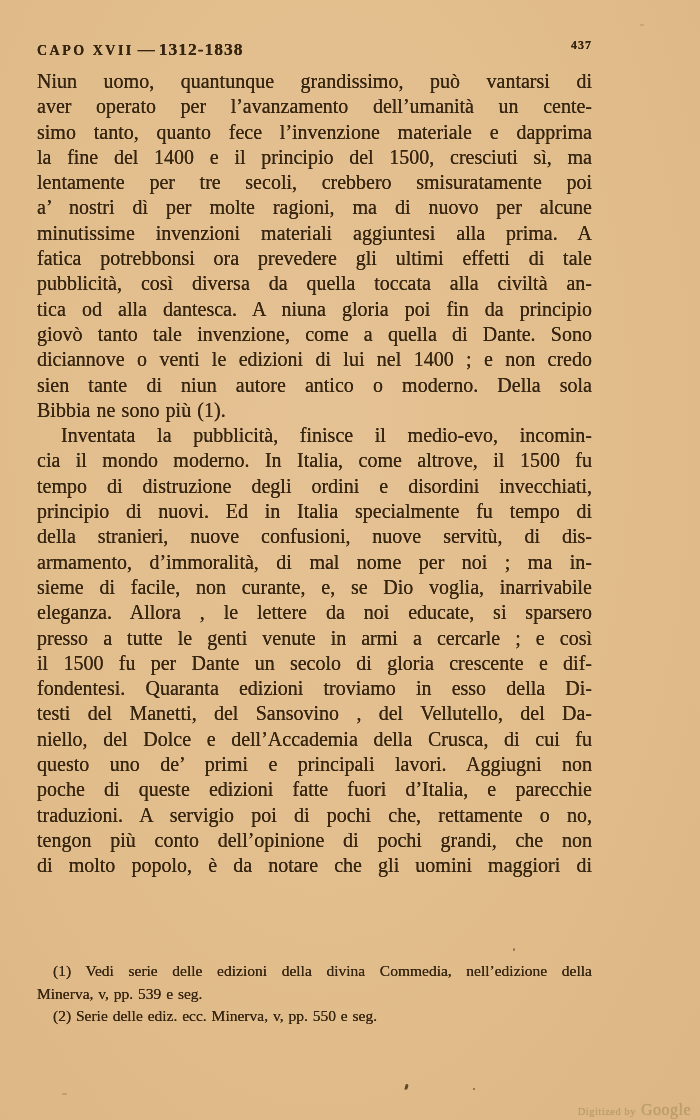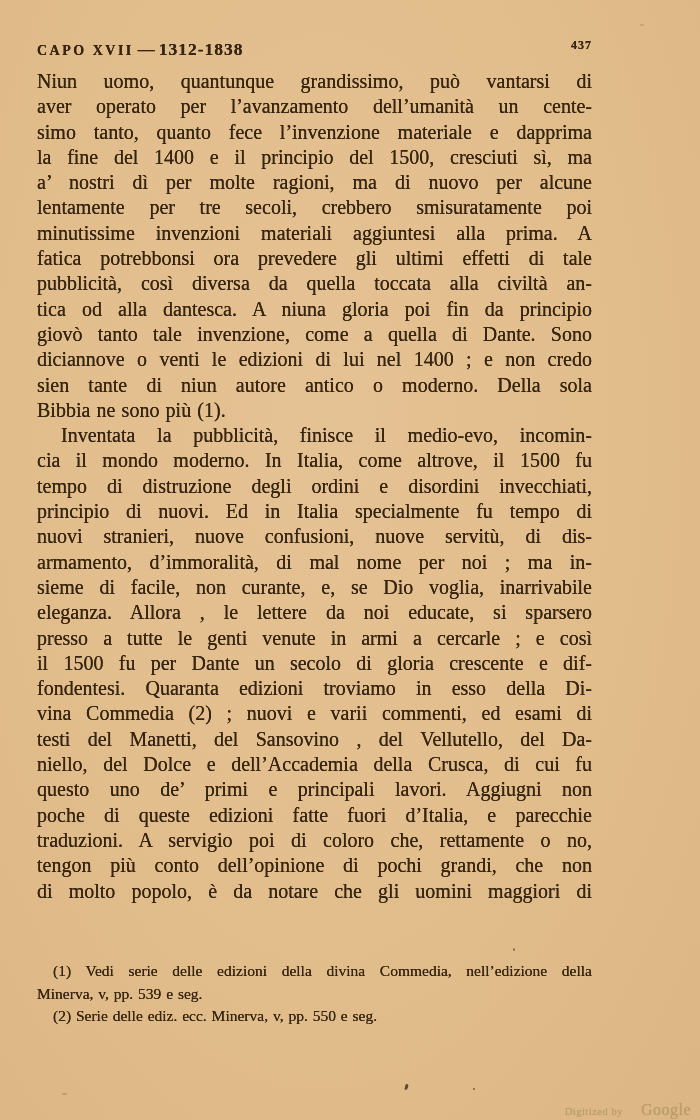--- a/index.html
+++ b/index.html
@@ -53,21 +53,21 @@
     word-spacing:1px;
     text-shadow:0 0 .4px currentColor;
   }
   .footnotes .tline.ind{text-indent:16px;}
   
   .watermark{
     position:absolute;top:1101px;right:9px;
     white-space:nowrap;color:var(--watermark);opacity:.55;
     text-shadow:0 0 1px currentColor;
   }
-  .watermark .wm-prefix{font-size:10.5px;letter-spacing:.5px;margin-right:18px;}
+  .watermark .wm-prefix{font-size:10.5px;letter-spacing:.5px;margin-right:5px;}
   .watermark .wm-brand{font-size:16px;letter-spacing:.5px;}
   
   .speck{position:absolute;background:var(--ink);border-radius:50%;}
   .speck.s1{left:405px;top:1084px;width:3px;height:6px;border-radius:2px 2px 3px 1px;transform:rotate(14deg);opacity:.75;}
   .speck.s2{left:473px;top:1088px;width:2px;height:2px;opacity:.6;}
   .speck.s3{left:62px;top:1093px;width:5px;height:2px;border-radius:2px;opacity:.18;}
   .speck.s4{left:640px;top:24px;width:4px;height:2px;border-radius:2px;opacity:.15;}
   .speck.s5{left:513px;top:948px;width:2px;height:3px;opacity:.5;}
 </style>
 </head>
@@ -82,47 +82,46 @@
       <span class="years">1312-1838</span>
     </div>
     <div class="pagenum">437</div>
   </div>
 
   <div class="body-text" id="body-text">
       <div class="tline just">Niun uomo, quantunque grandissimo, può vantarsi di</div>
       <div class="tline just">aver operato per l’avanzamento dell’umanità un cente-</div>
       <div class="tline just">simo tanto, quanto fece l’invenzione materiale e dapprima</div>
       <div class="tline just">la fine del 1400 e il principio del 1500, cresciuti sì, ma</div>
+      <div class="tline just">lentamente per tre secoli, crebbero smisuratamente poi</div>
       <div class="tline just">a’ nostri dì per molte ragioni, ma di nuovo per alcune</div>
-      <div class="tline just">lentamente per tre secoli, crebbero smisuratamente poi</div>
       <div class="tline just">minutissime invenzioni materiali aggiuntesi alla prima. A</div>
       <div class="tline just">fatica potrebbonsi ora prevedere gli ultimi effetti di tale</div>
       <div class="tline just">pubblicità, così diversa da quella toccata alla civiltà an-</div>
       <div class="tline just">tica od alla dantesca. A niuna gloria poi fin da principio</div>
       <div class="tline just">giovò tanto tale invenzione, come a quella di Dante. Sono</div>
       <div class="tline just">diciannove o venti le edizioni di lui nel 1400 ; e non credo</div>
       <div class="tline just">sien tante di niun autore antico o moderno. Della sola</div>
       <div class="tline">Bibbia ne sono più (1).</div>
       <div class="tline just ind">Inventata la pubblicità, finisce il medio-evo, incomin-</div>
       <div class="tline just">cia il mondo moderno. In Italia, come altrove, il 1500 fu</div>
       <div class="tline just">tempo di distruzione degli ordini e disordini invecchiati,</div>
       <div class="tline just">principio di nuovi. Ed in Italia specialmente fu tempo di</div>
-      <div class="tline just">nuovi stranieri, nuove confusioni, nuove servitù, di dis-</div>
+      <div class="tline just">della stranieri, nuove confusioni, nuove servitù, di dis-</div>
       <div class="tline just">armamento, d’immoralità, di mal nome per noi ; ma in-</div>
       <div class="tline just">sieme di facile, non curante, e, se Dio voglia, inarrivabile</div>
       <div class="tline just">eleganza. Allora , le lettere da noi educate, si sparsero</div>
       <div class="tline just">presso a tutte le genti venute in armi a cercarle ; e così</div>
       <div class="tline just">il 1500 fu per Dante un secolo di gloria crescente e dif-</div>
       <div class="tline just">fondentesi. Quaranta edizioni troviamo in esso della Di-</div>
-      <div class="tline just">vina Commedia (2) ; nuovi e varii commenti, ed esami di</div>
       <div class="tline just">testi del Manetti, del Sansovino , del Vellutello, del Da-</div>
       <div class="tline just">niello, del Dolce e dell’Accademia della Crusca, di cui fu</div>
       <div class="tline just">questo uno de’ primi e principali lavori. Aggiugni non</div>
       <div class="tline just">poche di queste edizioni fatte fuori d’Italia, e parecchie</div>
-      <div class="tline just">traduzioni. A servigio poi di coloro che, rettamente o no,</div>
+      <div class="tline just">traduzioni. A servigio poi di pochi che, rettamente o no,</div>
       <div class="tline just">tengon più conto dell’opinione di pochi grandi, che non</div>
       <div class="tline just">di molto popolo, è da notare che gli uomini maggiori di</div>
     </div>
 
   <div class="footnotes" id="footnotes">
       <div class="tline just ind">(1) Vedi serie delle edizioni della divina Commedia, nell’edizione della</div>
       <div class="tline">Minerva, v, pp. 539 e seg.</div>
       <div class="tline ind">(2) Serie delle ediz. ecc. Minerva, v, pp. 550 e seg.</div>
     </div>
 

